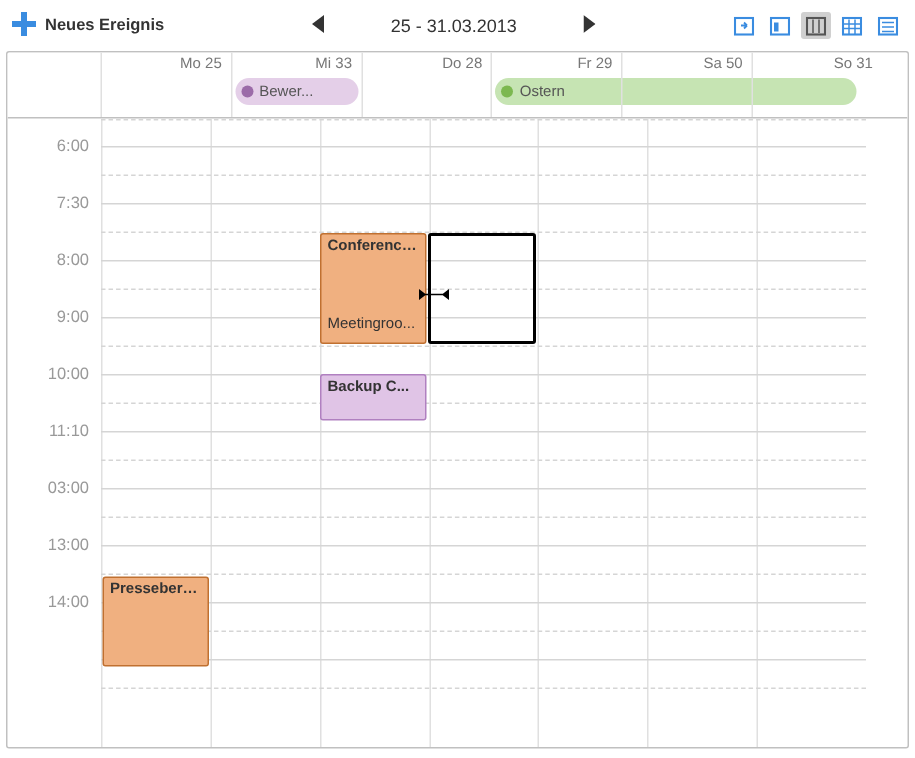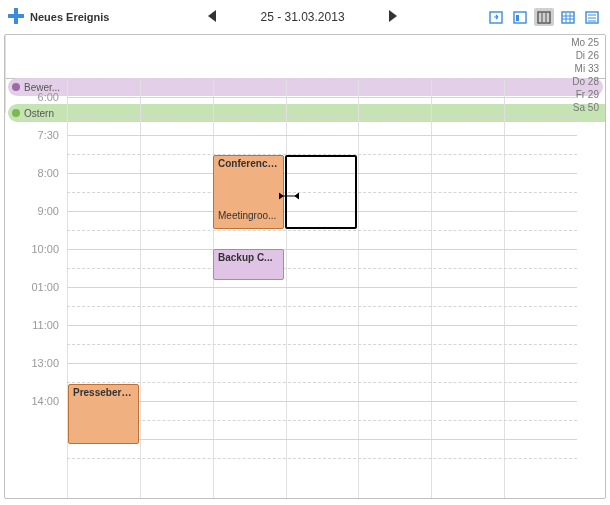--- a/index.html
+++ b/index.html
@@ -14,21 +14,21 @@
 .nav-arrow svg { width: 8px; height: 12px; }
 .date-range { font-size: 12px; color: #333; }
 .spacer { flex: 1; }
 .view-buttons { display: flex; gap: 4px; align-items: center; }
 .view-btn { width: 20px; height: 18px; cursor: pointer; display:flex; align-items:center; justify-content:center; border-radius:2px; }
 .view-btn.sel { background: #d0d0d0; }
 .cal-icon { width:14px; height:14px; }
 
 .cal-frame { border: 1px solid #c0c0c0; border-radius: 2px; margin: 0 4px; height: 465px; display: flex; flex-direction: column; overflow: hidden; }
 
-.day-header { height: 44px; display: flex; border-bottom: 1px solid #c0c0c0; background: #fff; position: relative; flex-direction: column; }
+.day-header { height: 44px; display: flex; border-bottom: 1px solid #c0c0c0; background: #fff; position: relative; }
 .time-col-hdr { width: 62px; flex-shrink: 0; }
 .day-hdr-col { flex: 1; border-left: 1px solid #e0e0e0; position: relative; }
 .day-label { font-size: 10px; color: #777; text-align: right; padding: 2px 6px 0 0; }
 .allday-event { position: absolute; top: 17px; height: 18px; border-radius: 9px; font-size: 10px; display: flex; align-items: center; padding: 0 6px 0 4px; gap: 4px; overflow: hidden; white-space: nowrap; }
 .dot { width: 8px; height: 8px; border-radius: 50%; flex-shrink: 0; }
 .allday-purple { background: #e4cfe8; color: #555; align-items: center; }
 .allday-purple .dot { background: #9b6ba8; }
 .allday-green { background: #c6e4b3; color: #555; text-align: center; }
 .allday-green .dot { background: #7cb850; }
 
@@ -118,23 +118,20 @@
 </div>
 
 <div class="cal-frame">
 
   <div class="day-header">
     <div class="time-col-hdr"></div>
     <div class="day-hdr-col">
         <div class="day-label">Mo 25</div>
       </div>
     <div class="day-hdr-col">
-        <div class="day-label">Di 26</div>
-      </div>
-    <div class="day-hdr-col">
         <div class="day-label">Mi 33</div>
       <div class="allday-event allday-purple" style="left:2px; right:2px;">
         <span class="dot"></span>
         <span>Bewer...</span>
       </div>
     </div>
     <div class="day-hdr-col">
         <div class="day-label">Do 28</div>
       </div>
     <div class="day-hdr-col">
@@ -156,22 +153,22 @@
   <div class="grid-wrap">
     <div class="grid-scroll">
       <div style="position:relative;height:520px;">
 
         <div class="time-col" style="position:absolute;left:0;top:0;bottom:0;">
           <span class="hour-label" style="top:18px">6:00</span>
           <span class="hour-label" style="top:56px">7:30</span>
           <span class="hour-label" style="top:94px">8:00</span>
           <span class="hour-label" style="top:132px">9:00</span>
           <span class="hour-label" style="top:170px">10:00</span>
-          <span class="hour-label" style="top:208px">01:00</span>
-          <span class="hour-label" style="top:246px">11:00</span>
+          <span class="hour-label" style="top:208px">11:10</span>
+          <span class="hour-label" style="top:246px">03:00</span>
           <span class="hour-label" style="top:284px">13:00</span>
           <span class="hour-label" style="top:322px">14:00</span>
         </div>
 
         <div class="grid-inner" style="height:520px;width:510px;">
 
           <div class="day-col" style="left:0; width:72.85px;"></div>
           <div class="day-col" style="left:72.85px; width:72.85px;"></div>
           <div class="day-col" style="left:145.7px; width:72.85px;"></div>
           <div class="day-col" style="left:218.55px; width:72.85px;"></div>

